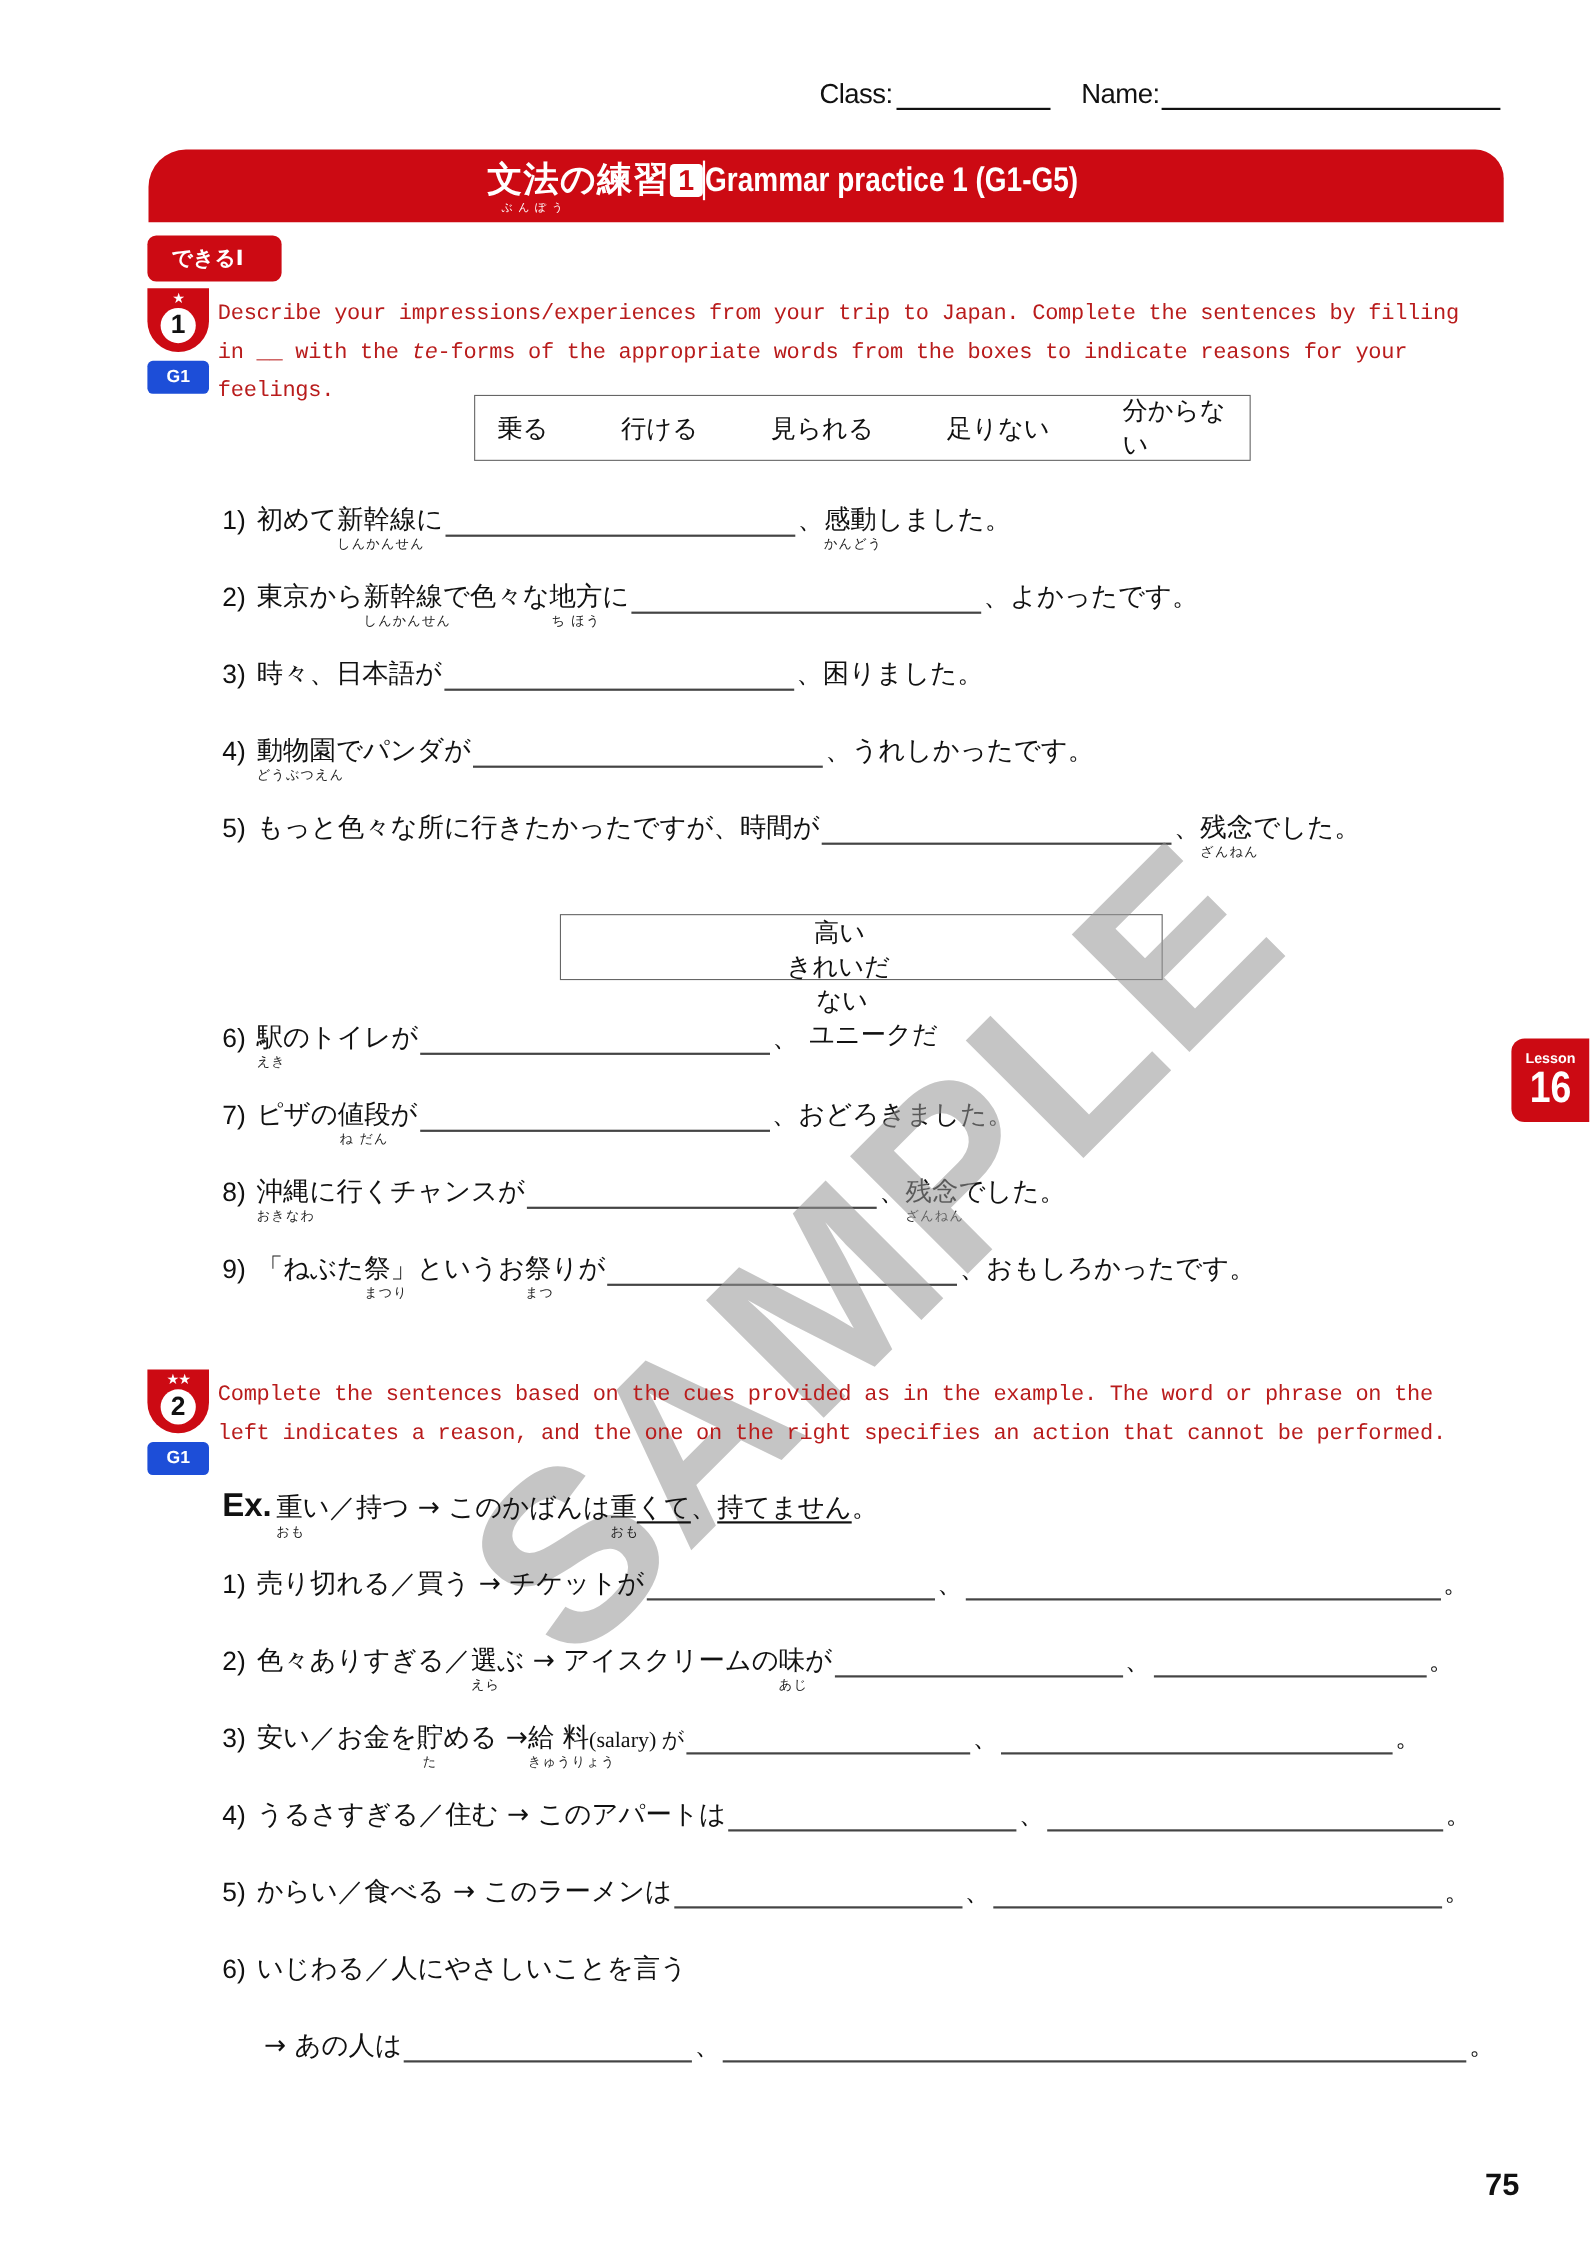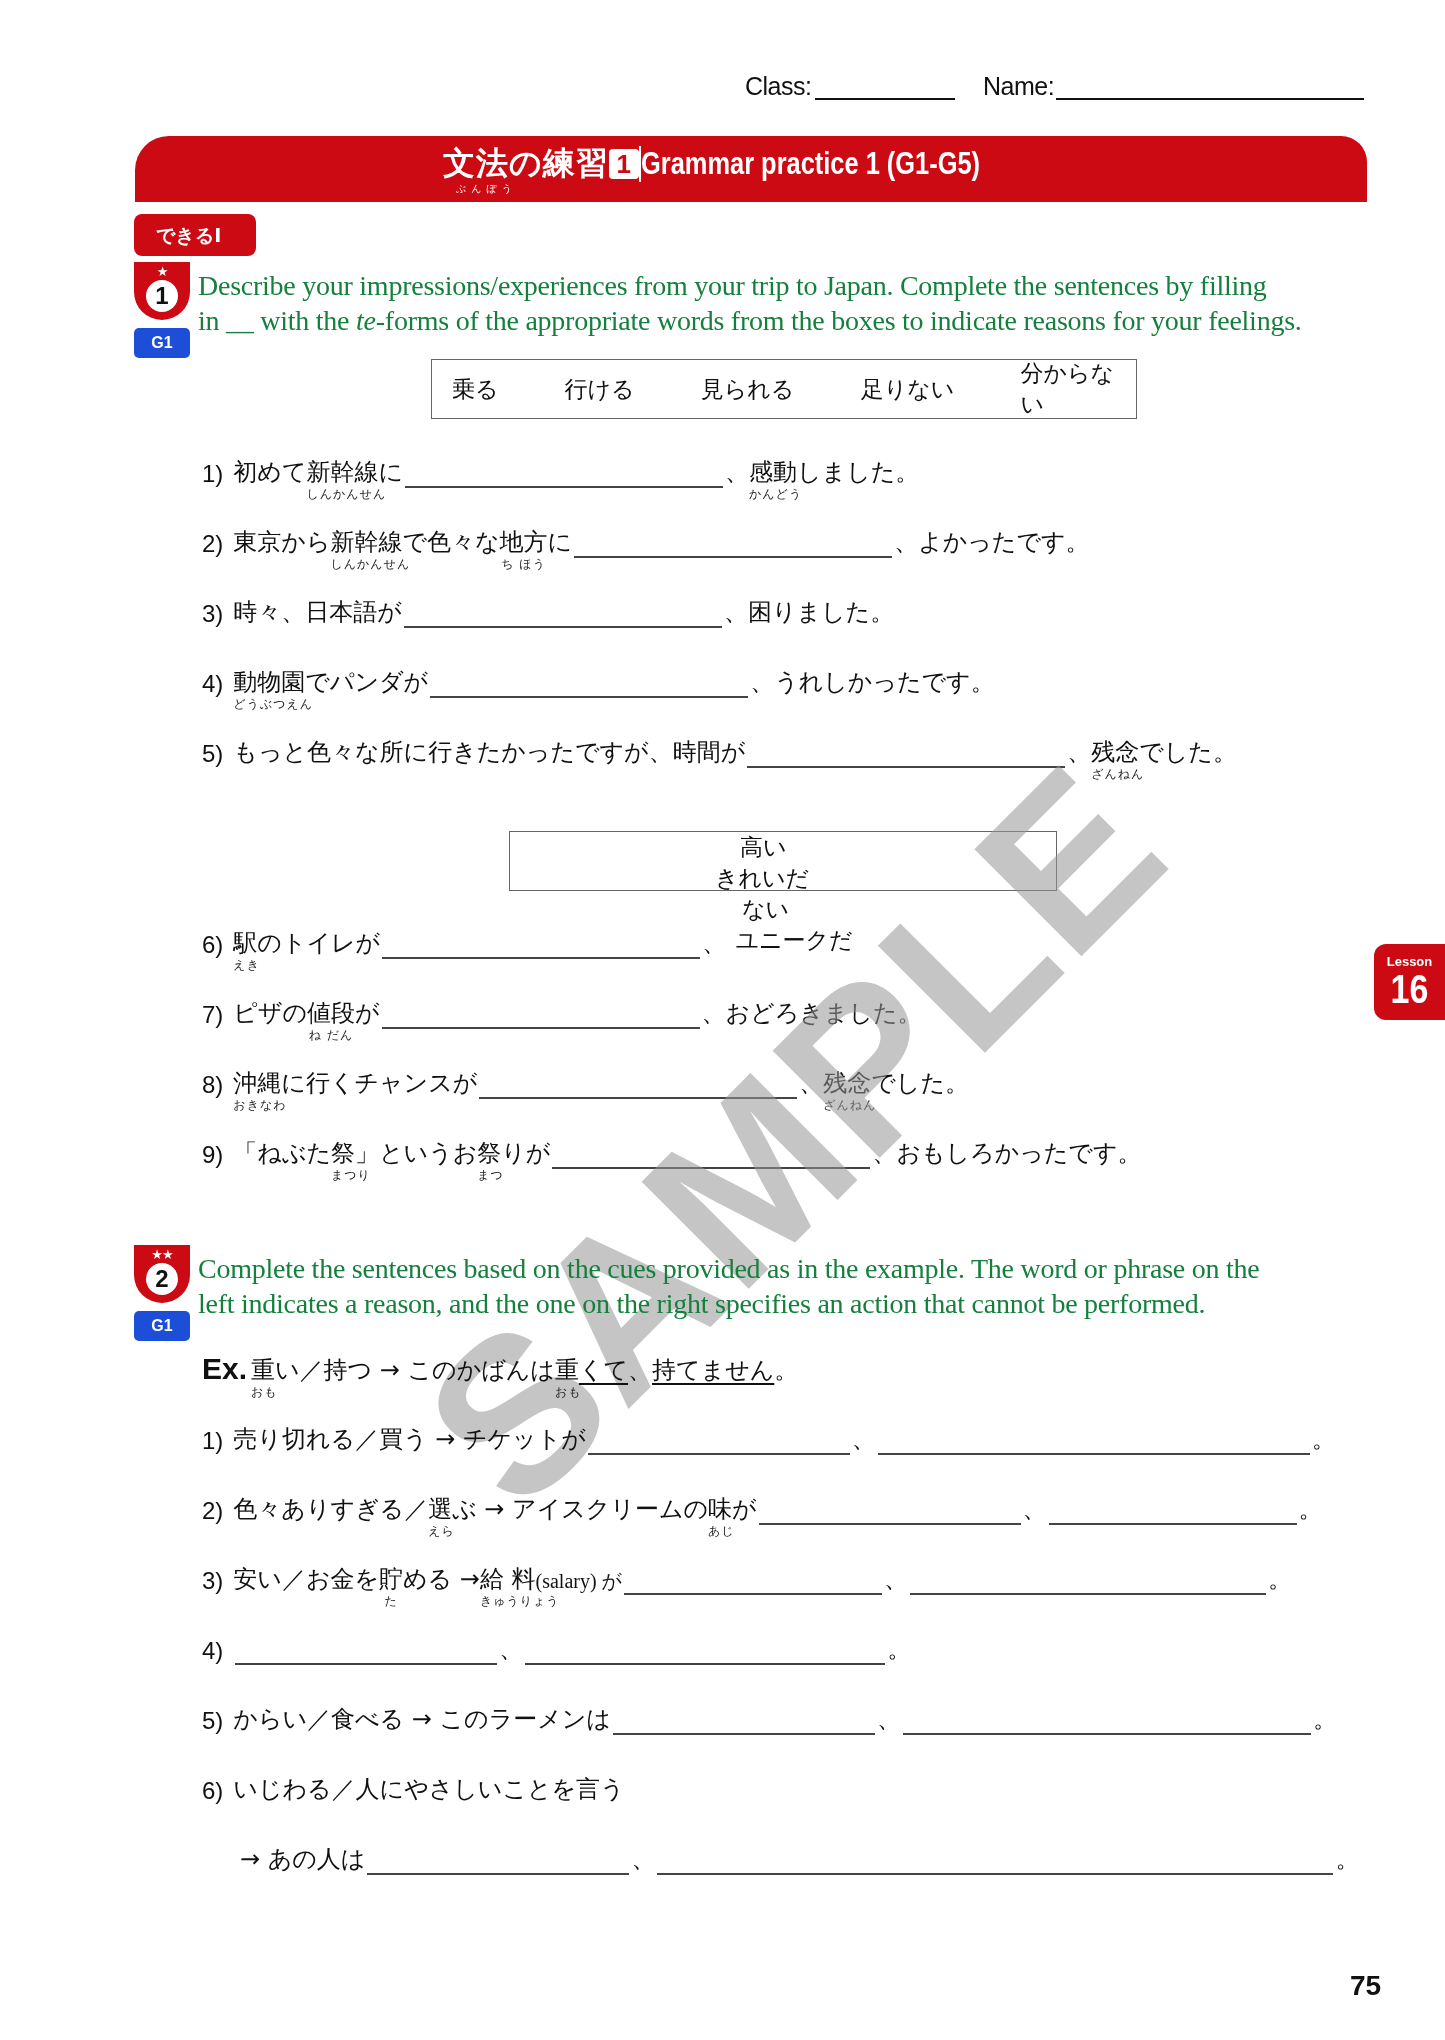--- a/index.html
+++ b/index.html
@@ -29,21 +29,21 @@
       color: #fff; font-size: 19px; font-weight: bold; line-height: 42px; padding-left: 22px; }
 
     
     .shield { width: 56px; height: 58px; background: #cc0a13; border-radius: 0 0 28px 28px; }
     .shield .stars { color: #fff; font-size: 13px; text-align: center; line-height: 14px; padding-top: 3px; letter-spacing: -1px; }
     .shield .circle { width: 32px; height: 32px; border-radius: 50%; background: #fff; margin: 1px auto 0;
       color: #111; font-family: "Liberation Sans", sans-serif; font-weight: bold; font-size: 24px; text-align: center; line-height: 32px; }
     .gtag { width: 56px; height: 30px; background: #1d4ed8; border-radius: 5px; color: #fff;
       font-family: "Liberation Sans", sans-serif; font-weight: bold; font-size: 16px; text-align: center; line-height: 30px; }
 
-    .instr { font-family: Liberation Serif, serif; font-size: 28px; line-height: 35px; color: #15803d; letter-spacing: -0.25px; }
+    .instr { font-family: Liberation Mono, monospace; font-size: 20px; line-height: 35px; color: #b91c1c; letter-spacing: -0.25px; }
     .instr i { font-style: italic; }
 
     
     .wordbox { border: 1.5px solid #666; display: flex; align-items: center; }
     .wordbox span { font-size: 23px; color: #111; }
 
     
     .q { font-size: 24px; color: #111; white-space: nowrap; display: flex; align-items: flex-end; height: 34px; }
     .q .num { font-family: "Liberation Sans", sans-serif; margin-right: 10px; }
     .seg { position: relative; display: inline-block; }
@@ -256,20 +256,21 @@
   <span class="seg"><span>給 料</span><span class="ruby">きゅうりょう</span></span>
   <span style="font-family:'Liberation Serif',serif; font-size:20px;"> (salary) が</span>
   <span class="blank" style="width:258px"></span>
   <span>、</span>
   <span class="blank" style="width:356px"></span>
   <span>。</span>
 </div>
 
 <div class="abs q" style="left:202px; top:1631px;">
   <span class="num">4)</span>
+  <span>うるさすぎる／住む → このアパートは</span>
   <span class="blank" style="width:262px"></span>
   <span>、</span>
   <span class="blank" style="width:360px"></span>
   <span>。</span>
 </div>
 
 <div class="abs q" style="left:202px; top:1701px;">
   <span class="num">5)</span>
   <span>からい／食べる → このラーメンは</span>
   <span class="blank" style="width:262px"></span>

